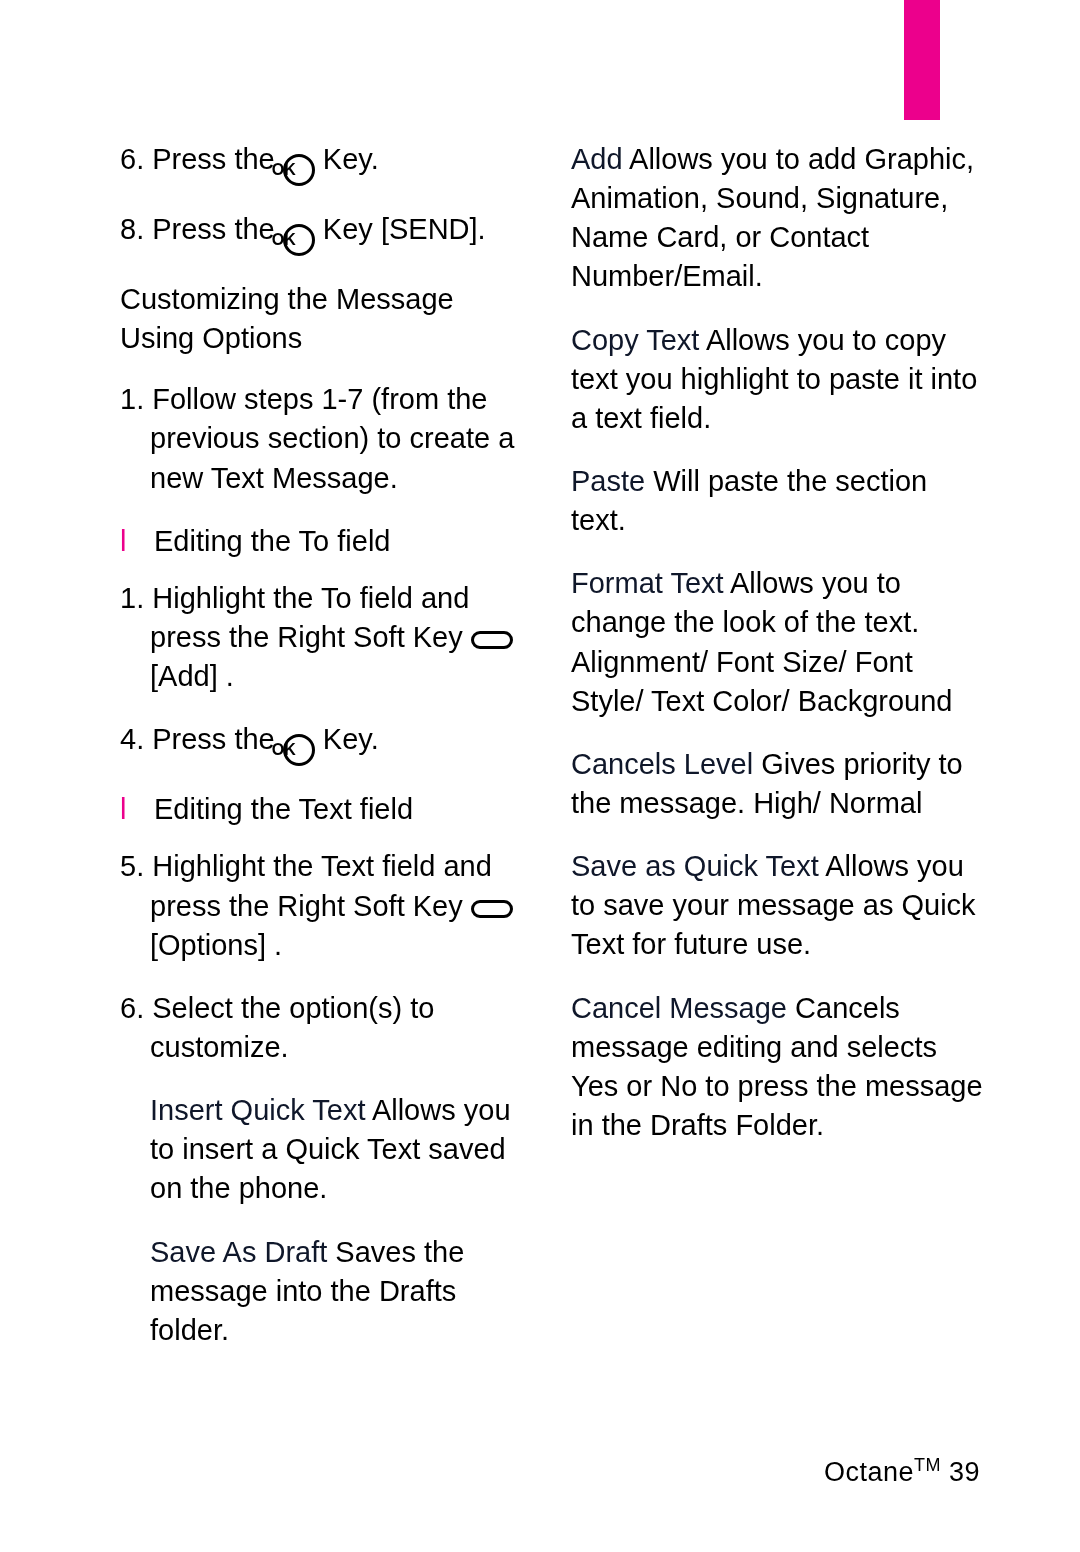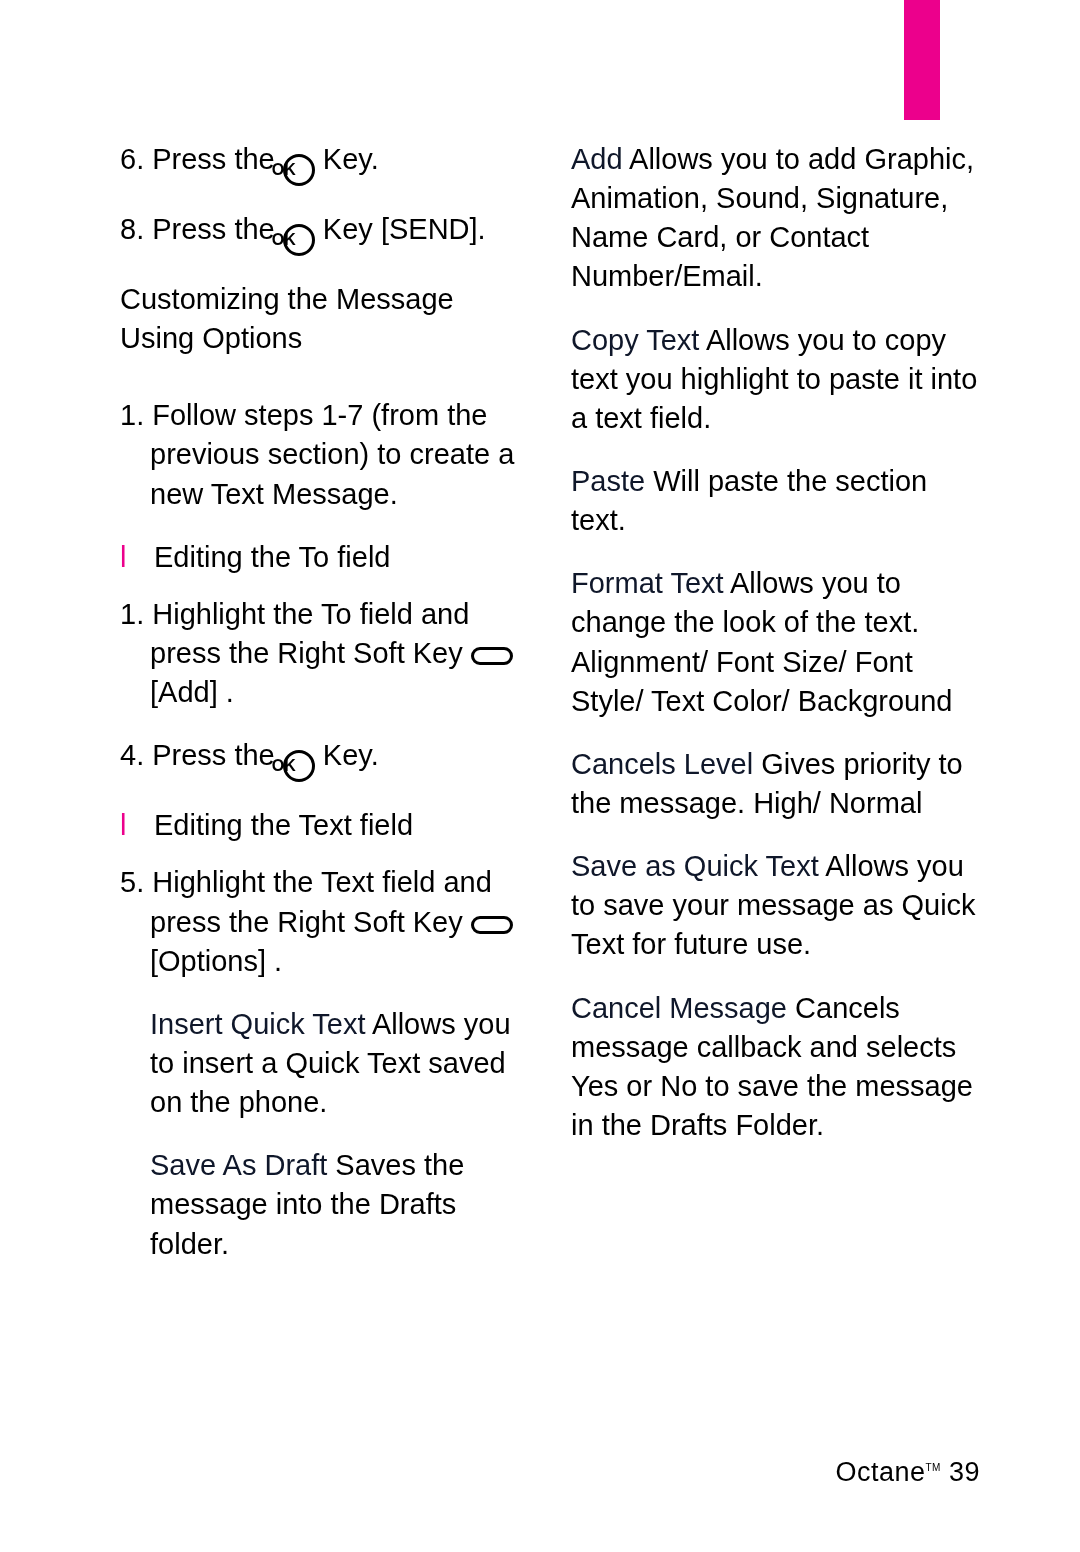--- a/index.html
+++ b/index.html
@@ -27,21 +27,21 @@
     right: 94px;
     bottom: 120px;
     column-count: 2;
     column-gap: 36px;
     column-fill: auto;
   }
   .para { margin-bottom: 24px; break-inside: avoid; }
   .hanging { padding-left: 30px; text-indent: -30px; }
   .bullet-row { display: flex; margin-bottom: 18px; }
   .bullet-mark { color: #ec008c; width: 34px; flex: none; }
-  .subhead { margin-bottom: 38px; margin-top: 6px; }
+  .subhead { margin-bottom: 22px; margin-top: 6px; }
   .accent { color: #0f172a; }
   .ok-icon {
     display: inline-block;
     width: 32px; height: 32px;
     border: 3px solid #000;
     border-radius: 50%;
     font-size: 16px;
     font-weight: bold;
     line-height: 26px;
     text-align: center;
@@ -54,21 +54,21 @@
     border-radius: 12px;
     vertical-align: -2px;
   }
   .footer {
     position: absolute;
     right: 100px;
     bottom: 62px;
     font-size: 27px;
     letter-spacing: 0.5px;
   }
-  .tm { font-size: 10px; vertical-align: super; }
+  .tm { font-size: 18px; vertical-align: super; }
 </style>
 </head>
 <body>
 
 <div class="tab-accent"></div>
 
 <div class="page">
 
   <div class="para hanging">
     <span>6. Press the </span><span class="ok-icon">OK</span><span> Key.</span>
@@ -99,20 +99,21 @@
 
   <div class="bullet-row">
     <span class="bullet-mark">l</span>
     <span>Editing the Text field</span>
   </div>
 
   <div class="para hanging">
     <span>5. Highlight the Text field and press the Right Soft Key </span><span class="soft-icon"></span><span> [Options] .</span>
   </div>
 
+  <div class="para hanging">6. Select the option(s) to customize.</div>
 
   <div class="para" style="padding-left:30px;">
     <span class="accent">Insert Quick Text </span><span>Allows you to insert a Quick Text saved on the phone.</span>
   </div>
 
   <div class="para" style="padding-left:30px;">
     <span class="accent">Save As Draft  </span><span>Saves the message into the Drafts folder.</span>
   </div>
 
   <div class="para">
@@ -134,20 +135,20 @@
   <div class="para">
     <span class="accent">Cancels Level </span><span>Gives priority to the message. High/ Normal</span>
   </div>
 
 
   <div class="para">
     <span class="accent">Save as Quick Text </span><span>Allows you to save your message as Quick Text for future use.</span>
   </div>
 
   <div class="para">
-    <span class="accent">Cancel Message </span><span>Cancels message callback and selects Yes or No to save the message in the Drafts Folder.</span>
+    <span class="accent">Cancel Message </span><span>Cancels message editing and selects Yes or No to press the message in the Drafts Folder.</span>
   </div>
 
 </div>
 
 <div class="footer">
   <span>Octane</span><span class="tm">TM</span><span>  39</span>
 </div>
 
 </body></html>

